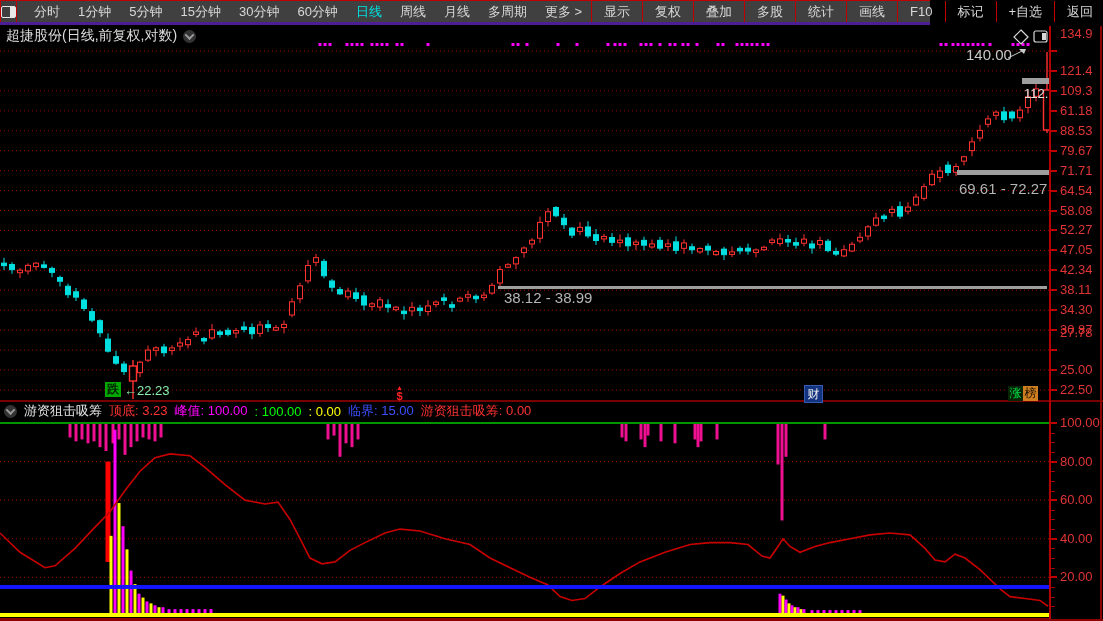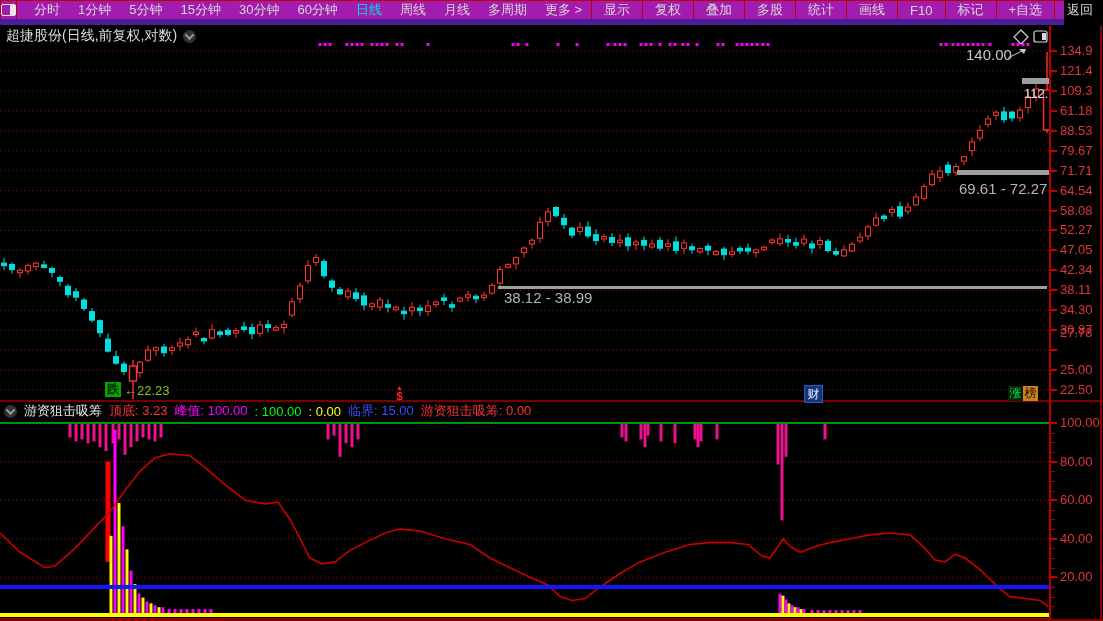--- a/index.html
+++ b/index.html
@@ -1,21 +1,21 @@
 <!DOCTYPE html>
 <html><head>
 <meta charset="utf-8">
 <style>
   html,body{margin:0;padding:0;background:#000;width:1103px;height:621px;overflow:hidden;
     font-family:"Liberation Sans","DejaVu Sans",sans-serif;}
   #app{position:relative;width:1103px;height:621px;background:#000;}
 
   
-  #menubar{position:absolute;left:0;top:0;width:1064px;height:25px;background:#a21caf;
-    border-top:1px solid #c00000;border-bottom:6px solid #4c1d95;box-sizing:border-box;
+  #menubar{position:absolute;left:0;top:0;width:930px;height:25px;background:#404040;
+    border-top:1px solid #c00000;border-bottom:3px solid #4c1d95;box-sizing:border-box;
     display:flex;align-items:stretch;font-size:13px;color:#d8d8d8;}
   #win-icon{width:26px;border-left:1px solid #c00000;border-right:1px solid #c00000;
     display:flex;align-items:center;justify-content:center;}
   #win-icon .glyph{width:13px;height:10px;border:1px solid #e8e8e8;border-radius:2px;position:relative;}
   #win-icon .glyph::after{content:"";position:absolute;right:0;top:0;width:5px;height:10px;background:#e8e8e8;}
   #menu-left{display:flex;align-items:center;padding-left:8px;gap:0;}
   .mitem{padding:0 9px;cursor:default;white-space:nowrap;}
   .mitem.active{color:#00e0e0;}
   #menu-spacer{flex:1;}
   #menu-right{display:flex;align-items:stretch;border-right:1px solid #c00000;}
@@ -43,21 +43,21 @@
   .axis-minortick{position:absolute;left:0;width:4px;height:1px;background:#a00000;}
 
   
   .ann{position:absolute;white-space:nowrap;z-index:4;}
   #ann-140{left:966px;top:46px;color:#c8c8c8;font-size:15px;}
   #ann-112{left:1024px;top:86px;color:#e2e2e2;font-size:13px;}
   #ann-6972{left:959px;top:180px;color:#b4b4b4;font-size:15px;}
   #ann-3812{left:504px;top:289px;color:#b4b4b4;font-size:15px;}
   #badge-die{left:105px;top:382px;background:#00a800;color:#002000;font-size:12px;font-weight:bold;
     width:16px;height:15px;line-height:15px;text-align:center;}
-  #ann-2223{left:124px;top:383px;color:#84cc16;font-size:13px;}
+  #ann-2223{left:124px;top:383px;color:#86efac;font-size:13px;}
   #badge-dollar{left:396px;top:384px;color:#ff2222;font-size:11px;font-weight:bold;text-align:center;line-height:8px;}
   #badge-dollar .arr{font-size:7px;display:block;}
   #badge-cai{left:804px;top:385px;background:#12337f;color:#f0f0f0;font-size:12px;
     width:17px;height:16px;line-height:16px;text-align:center;border:1px solid #3a5ab0;}
   #badge-zhangbang{left:1008px;top:386px;font-size:12px;display:flex;}
   #badge-zhangbang .zhang{color:#00dd44;background:#052505;width:15px;height:15px;line-height:15px;text-align:center;}
   #badge-zhangbang .bang{color:#1a1000;background:#cf7f1f;width:15px;height:15px;line-height:15px;text-align:center;}
 
   
   #ind-header{position:absolute;left:0;top:402px;width:1050px;height:18px;display:flex;
@@ -461,21 +461,21 @@
   <div class="ann" id="badge-die">跌</div>
   <div class="ann" id="ann-2223">←22.23</div>
   <div class="ann" id="badge-dollar"><span class="arr">▲</span><span>$</span></div>
   <div class="ann" id="badge-cai">财</div>
   <div class="ann" id="badge-zhangbang">
     <span class="zhang">涨</span>
     <span class="bang">榜</span>
   </div>
 
   <div class="axis-strip" id="main-axis" style="top:26px;height:375px;">
-      <div class="axis-label" style="top: 17px;">134.9</div>
+      <div class="axis-label" style="top: 0;">134.9</div>
       <div class="axis-tick" style="top: 24px;"></div>
       <div class="axis-label" style="top: 36.94px;">121.4</div>
       <div class="axis-tick" style="top: 43.94px;"></div>
       <div class="axis-label" style="top: 56.88px;">109.3</div>
       <div class="axis-tick" style="top: 63.88px;"></div>
       <div class="axis-label" style="top: 76.82px;">61.18</div>
       <div class="axis-tick" style="top: 83.82px;"></div>
       <div class="axis-label" style="top: 96.76px;">88.53</div>
       <div class="axis-tick" style="top: 103.76px;"></div>
       <div class="axis-label" style="top: 116.7px;">79.67</div>

